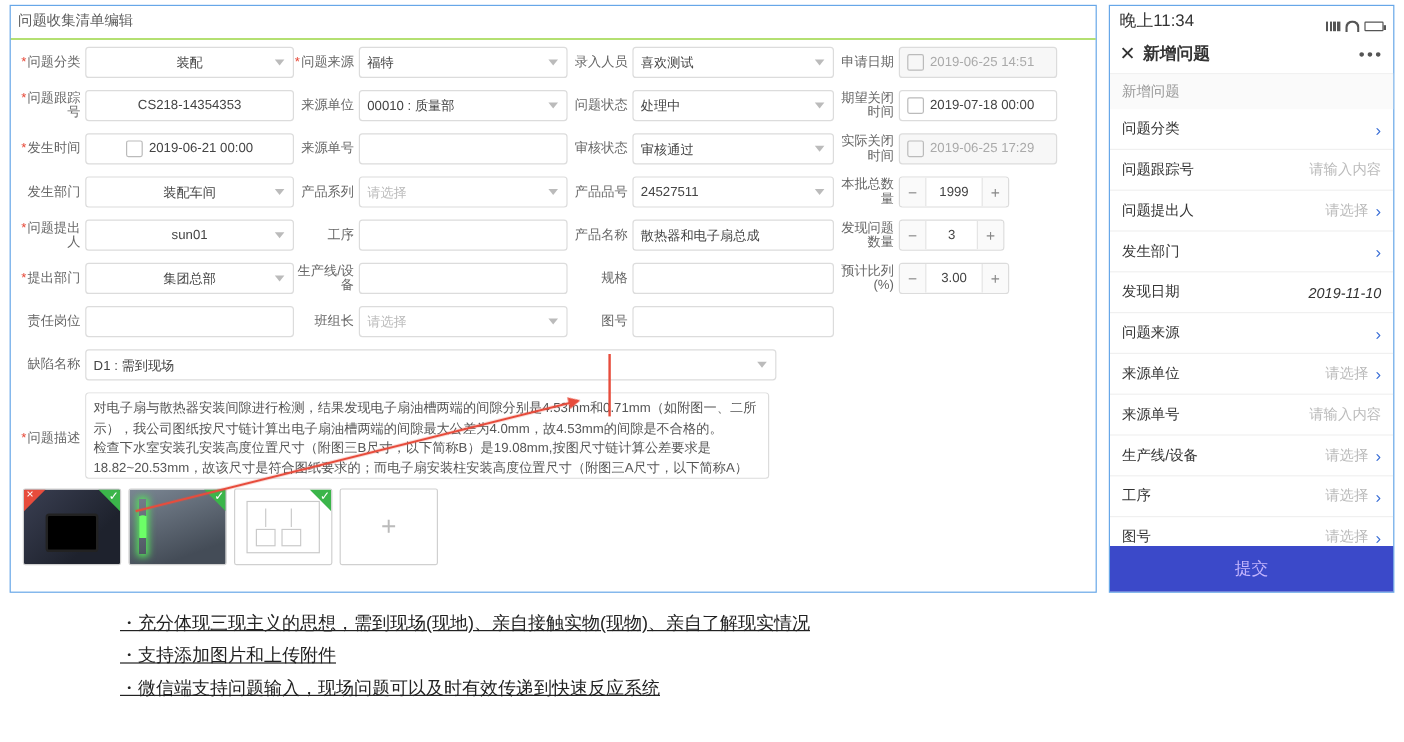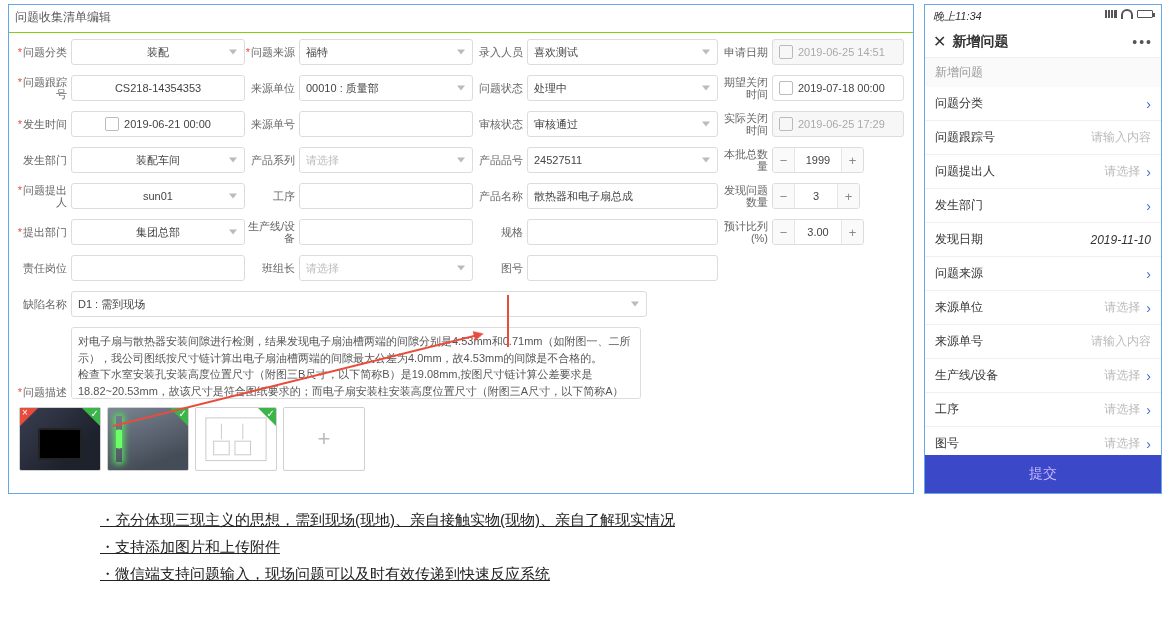--- a/index.html
+++ b/index.html
@@ -54,21 +54,21 @@
   .stepper.wide .val { width: 46px; }
   .stepper button:first-child { border-right: 1px solid #e5e5e5; }
   .stepper button:last-child  { border-left: 1px solid #e5e5e5; }
   textarea.desc {
     width: 570px; height: 72px; border: 1px solid #dcdcdc; border-radius: 3px;
     font-size: 11px; padding: 5px 6px; color: #555; resize: none; line-height: 1.5;
   }
   
   .c1 .ctrl { width: 174px; justify-content: center; }
   .c2 .ctrl { width: 174px; }
-  .c3 .ctrl { width: 191px; }
+  .c3 .ctrl { width: 168px; }
   .c4 .ctrl { width: 132px; }
   .defect-name .ctrl { width: 576px; }
 
   
   .thumbs { display: flex; gap: 6px; padding: 2px 10px 10px 10px; }
   .thumb {
     width: 82px; height: 64px; border: 1px solid #d0d0d0; border-radius: 2px;
     position: relative; overflow: hidden; background: #f2f2f2;
   }
   .thumb .check {
@@ -113,22 +113,22 @@
   .arm2{
     position:absolute; left:498px; top:290px; width:2px; height:52px;
     background:#e74c3c; pointer-events:none;
   }
 
   
   .mobile {
     position:absolute; left:924px; top:4px; width:238px; height:490px;
     border:1px solid #67a7e8; background:#fff; display:flex; flex-direction:column;
   }
-  .m-status { display:flex; justify-content:space-between; align-items:flex-start;
-    font-size:11px; padding:4px 8px 2px 8px; color:#333;font-style:italic; }
+  .m-status { display:flex; justify-content:space-between; align-items:flex-end;
+    font-size:14px; padding:4px 8px 2px 8px; color:#333; }
   .m-status .sig { display:flex; gap:4px; align-items:center; font-size:10px; color:#555;}
   .sigicon { width:12px; height:8px; background:
      linear-gradient(to right,#555 0 2px,transparent 2px 3px,#555 3px 5px,transparent 5px 6px,#555 6px 8px,transparent 8px 9px,#555 9px 12px); }
   .wifi{ width:12px;height:10px;border:2px solid #555;border-bottom:none;border-radius:12px 12px 0 0;}
   .batt{ width:16px;height:8px;border:1px solid #555;border-radius:1px;position:relative;}
   .batt::after{content:"";position:absolute;right:-3px;top:2px;width:2px;height:4px;background:#555;}
   .m-nav { display:flex; align-items:center; padding:6px 8px; border-bottom:1px solid #eee; }
   .m-nav .back{ font-size:16px; color:#333; margin-right:6px; }
   .m-nav .title{ font-size:14px; font-weight:600; flex:1; }
   .m-nav .more{ font-size:14px; color:#555; letter-spacing:2px; }
@@ -338,21 +338,21 @@
 
     <div class="form-row">
       <div class="field defect-name">
         <div class="label">缺陷名称</div>
         <div class="ctrl select">
             <span>D1 : 需到现场</span>
           </div>
       </div>
     </div>
 
-    <div class="form-row" style="align-items:flex-end;">
+    <div class="form-row" style="align-items:center;">
       <div class="label req" style="padding-top:4px">问题描述</div>
       <textarea class="desc" style="">对电子扇与散热器安装间隙进行检测，结果发现电子扇油槽两端的间隙分别是4.53mm和0.71mm（如附图一、二所示），我公司图纸按尺寸链计算出电子扇油槽两端的间隙最大公差为4.0mm，故4.53mm的间隙是不合格的。
 检查下水室安装孔安装高度位置尺寸（附图三B尺寸，以下简称B）是19.08mm,按图尺寸链计算公差要求是18.82~20.53mm，故该尺寸是符合图纸要求的；而电子扇安装柱安装高度位置尺寸（附图三A尺寸，以下简称A）是19.98mm。</textarea>
     </div>
   </div>
 
   <div class="thumbs">
     <div class="thumb photo1">
       <div class="corner"></div>
       <div class="check"></div>

